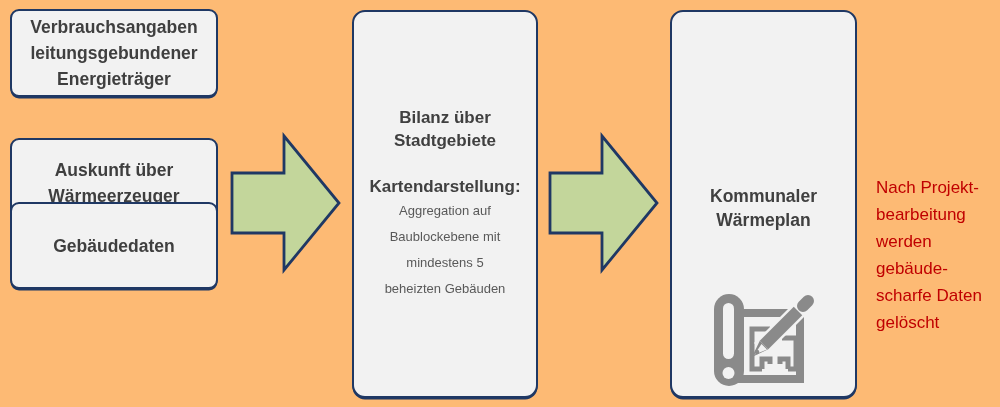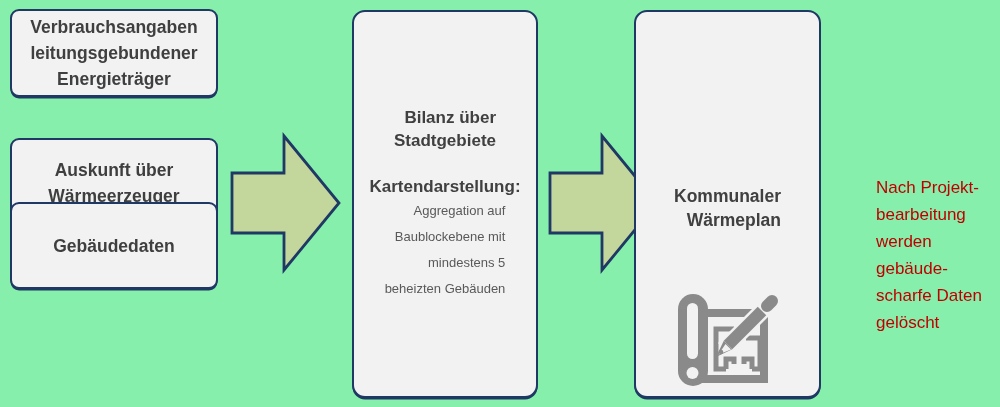--- a/index.html
+++ b/index.html
@@ -1,16 +1,16 @@
 <!DOCTYPE html>
 <html><head>
 <meta charset="utf-8">
 <style>
   html,body{margin:0;padding:0;background:#ffffff;font-family:"Liberation Sans",sans-serif;}
-  .canvas{position:relative;width:1000px;height:407px;background:#86efac;overflow:hidden;}
+  .canvas{position:relative;width:1000px;height:407px;background:#fdba74;overflow:hidden;}
 
   
   .src-box{
     position:absolute;left:10px;width:208px;
     background:#f2f2f2;border:2.5px solid #1f3864;border-radius:9px;
     box-shadow:0 2px 0 -0.5px #1f3864;
     display:flex;align-items:center;justify-content:center;text-align:center;
     box-sizing:border-box;
   }
   #src-box-1{top:9px;height:88px;}
@@ -18,24 +18,24 @@
   #src-box-3{top:202px;height:87px;}
   #src-box-4{top:310px;height:86px;}
   .src-label{font-weight:bold;font-size:17.5px;line-height:26px;color:#3f3f3f;white-space:pre-line;}
 
   
   .panel{
     position:absolute;top:10px;height:388px;
     background:#f2f2f2;border:2.5px solid #1f3864;border-radius:13px;
     box-shadow:0 2px 0 -0.5px #1f3864;
     box-sizing:border-box;
-    display:flex;flex-direction:column;align-items:center;text-align:right;
+    display:flex;flex-direction:column;align-items:center;text-align:center;
   }
   #balance-panel{left:352px;width:186px;justify-content:center;}
-  #heat-plan-panel{left:634px;width:187px;gap:36px;}
+  #heat-plan-panel{left:670px;width:187px;gap:36px;}
 
   .bold-line{font-weight:bold;font-size:17px;line-height:23px;color:#404040;white-space:pre-line;}
   .reg-line{font-weight:normal;font-size:13px;line-height:26px;color:#595959;white-space:pre-line;}
   .gap-line{height:23px;}
 
   #heat-plan-title{margin-top:172px;font-size:17.5px;line-height:24px;}
   #heat-plan-icon{margin-top:25px;}
 
   
   .arrow{position:absolute;top:132px;width:112px;height:142px;}

